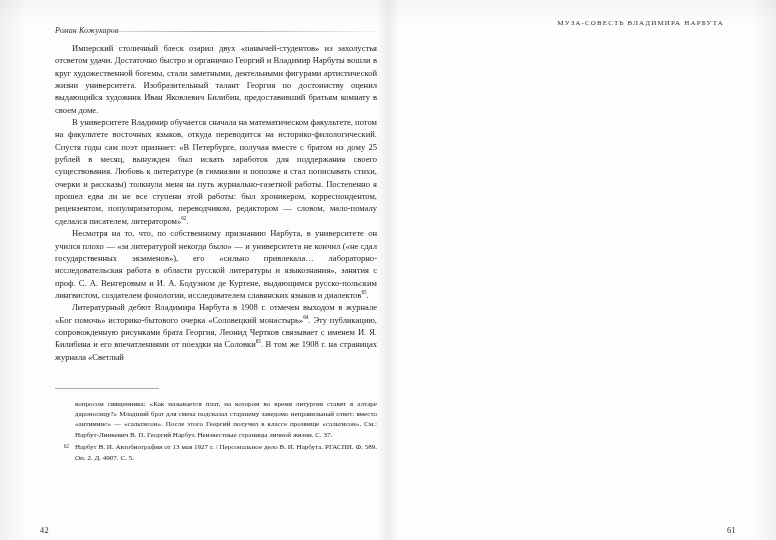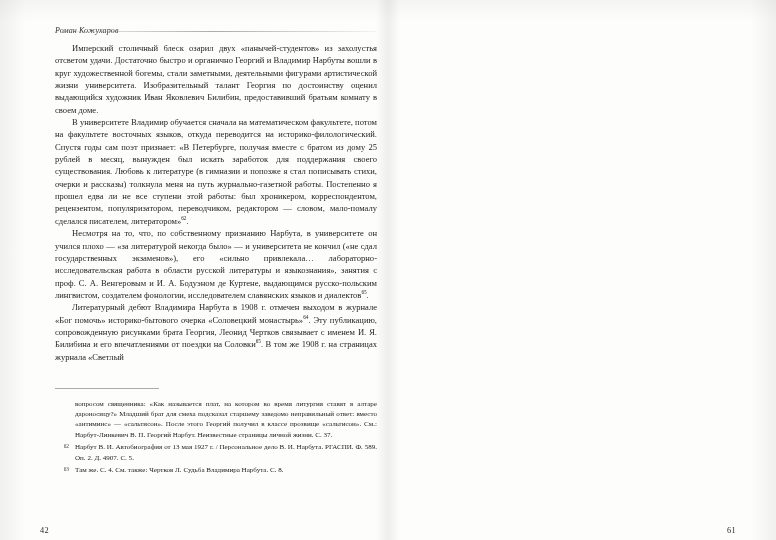--- a/index.html
+++ b/index.html
@@ -165,29 +165,26 @@
     <div class="notes-rule verso"></div>
     <div class="notes verso">
       <div class="note">
         <span class="note-num"></span>
         <span class="note-text">вопросом священника: «Как называется плат, на котором во время литургия ставят в алтаре дароносицу?» Младший брат для смеха подсказал старшему заведомо неправильный ответ: вместо «антиминс» — «сальтисон». После этого Георгий получил в классе прозвище «сальтисон». См.: Нарбут-Линкевич В. П. Георгий Нарбут. Неизвестные страницы личной жизни. С. 37.</span>
       </div>
       <div class="note">
         <span class="note-num">62</span>
         <span class="note-text">Нарбут В. И. Автобиография от 13 мая 1927 г. / Персональное дело В. И. Нарбута. РГАСПИ. Ф. 589. Оп. 2. Д. 4907. С. 5.</span>
       </div>
-      <div class="note">
-        <span class="note-num">63</span>
-        <span class="note-text">Там же. С. 4. См. также: Чертков Л. Судьба Владимира Нарбута. С. 8.</span>
-      </div>
     </div>
 
     <div class="folio verso">42</div>
   </div>
 
   <div class="page page-right">
 
+    <div class="running-head recto">Муза-совесть Владимира Нарбута</div>
 
     <div class="folio recto">61</div>
   </div>
 
   <div class="gutter-shade"></div>
 </div>
 
 </body></html>

